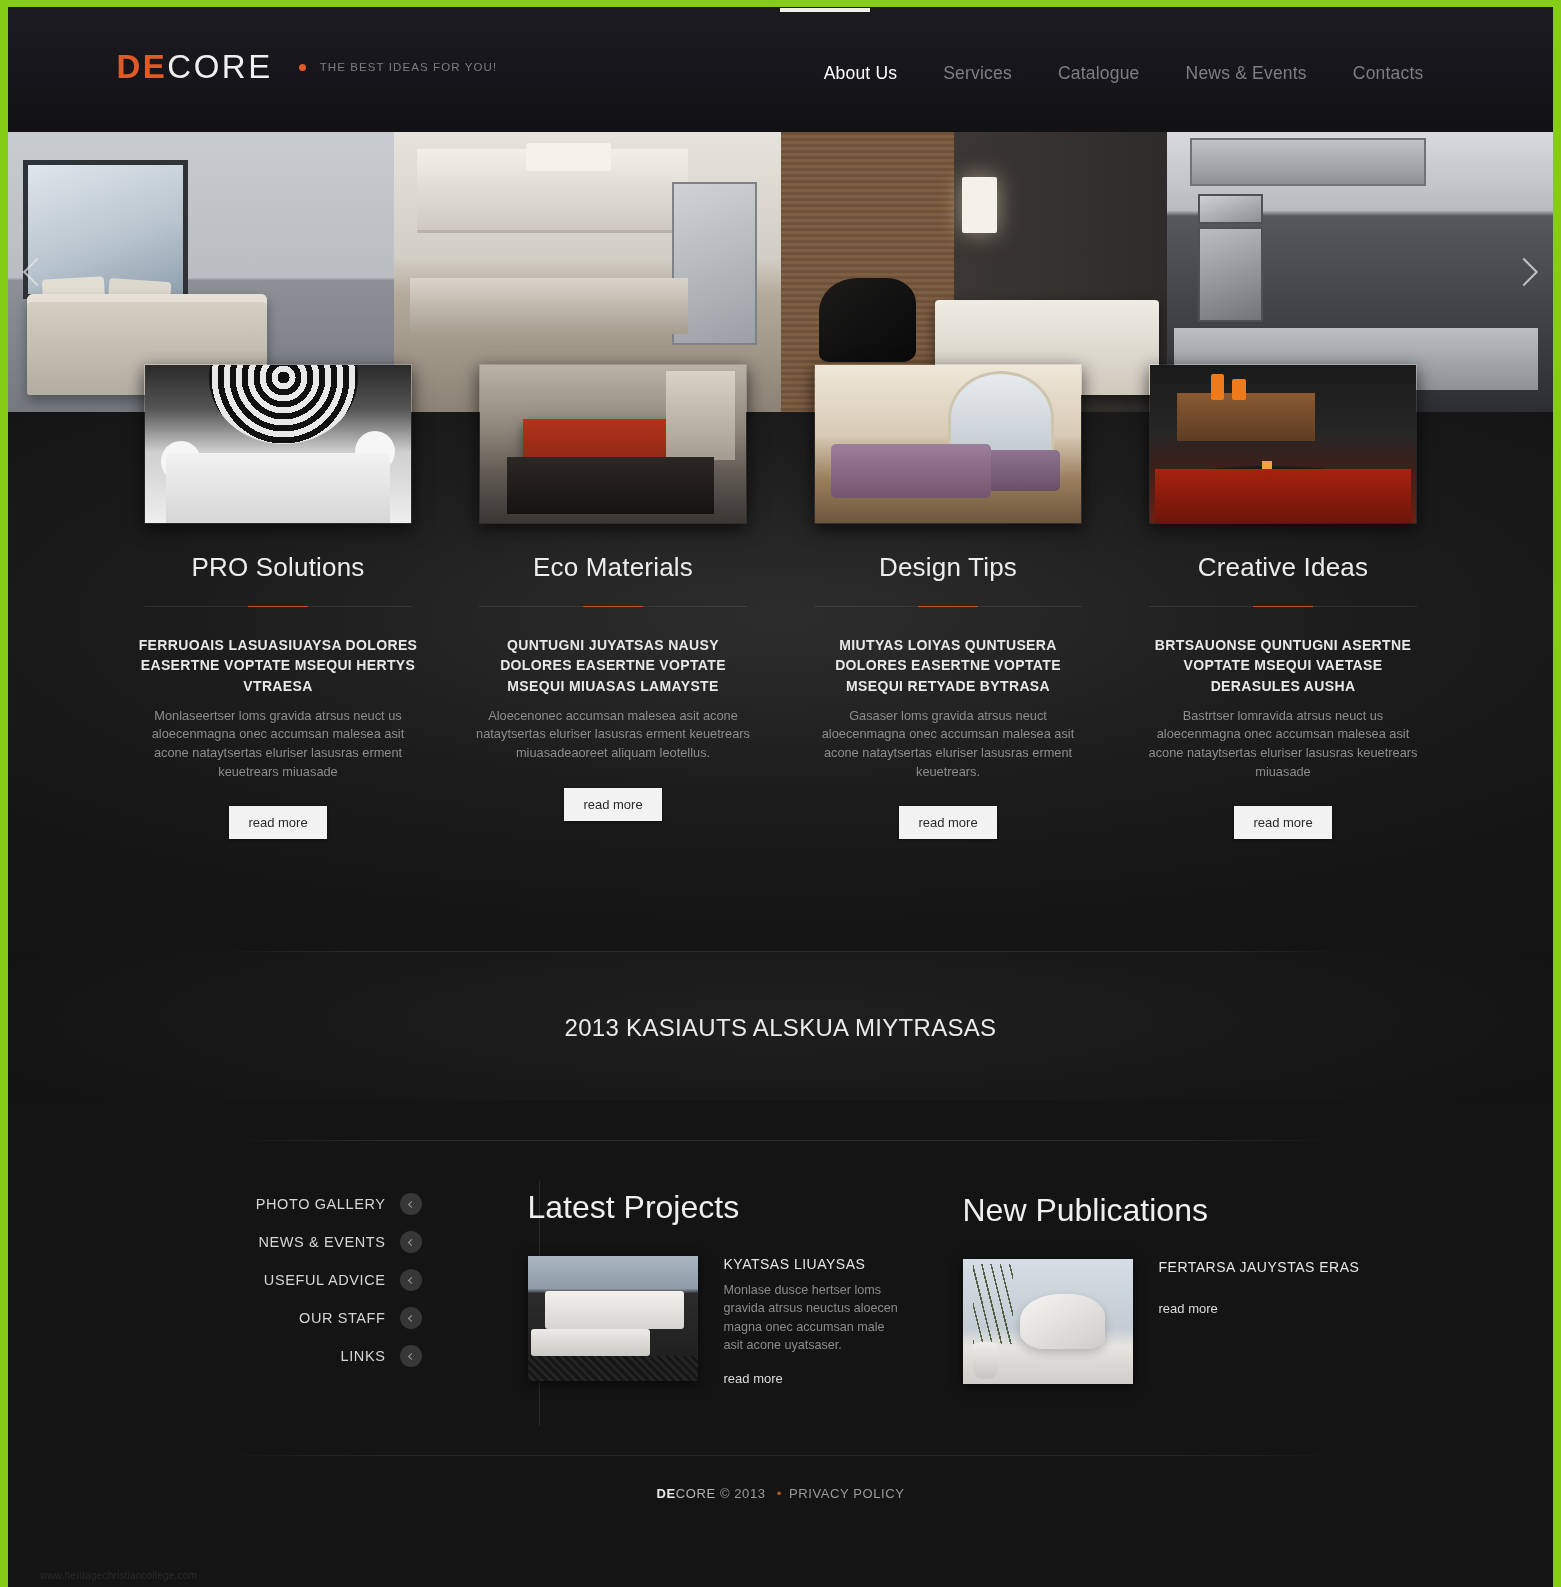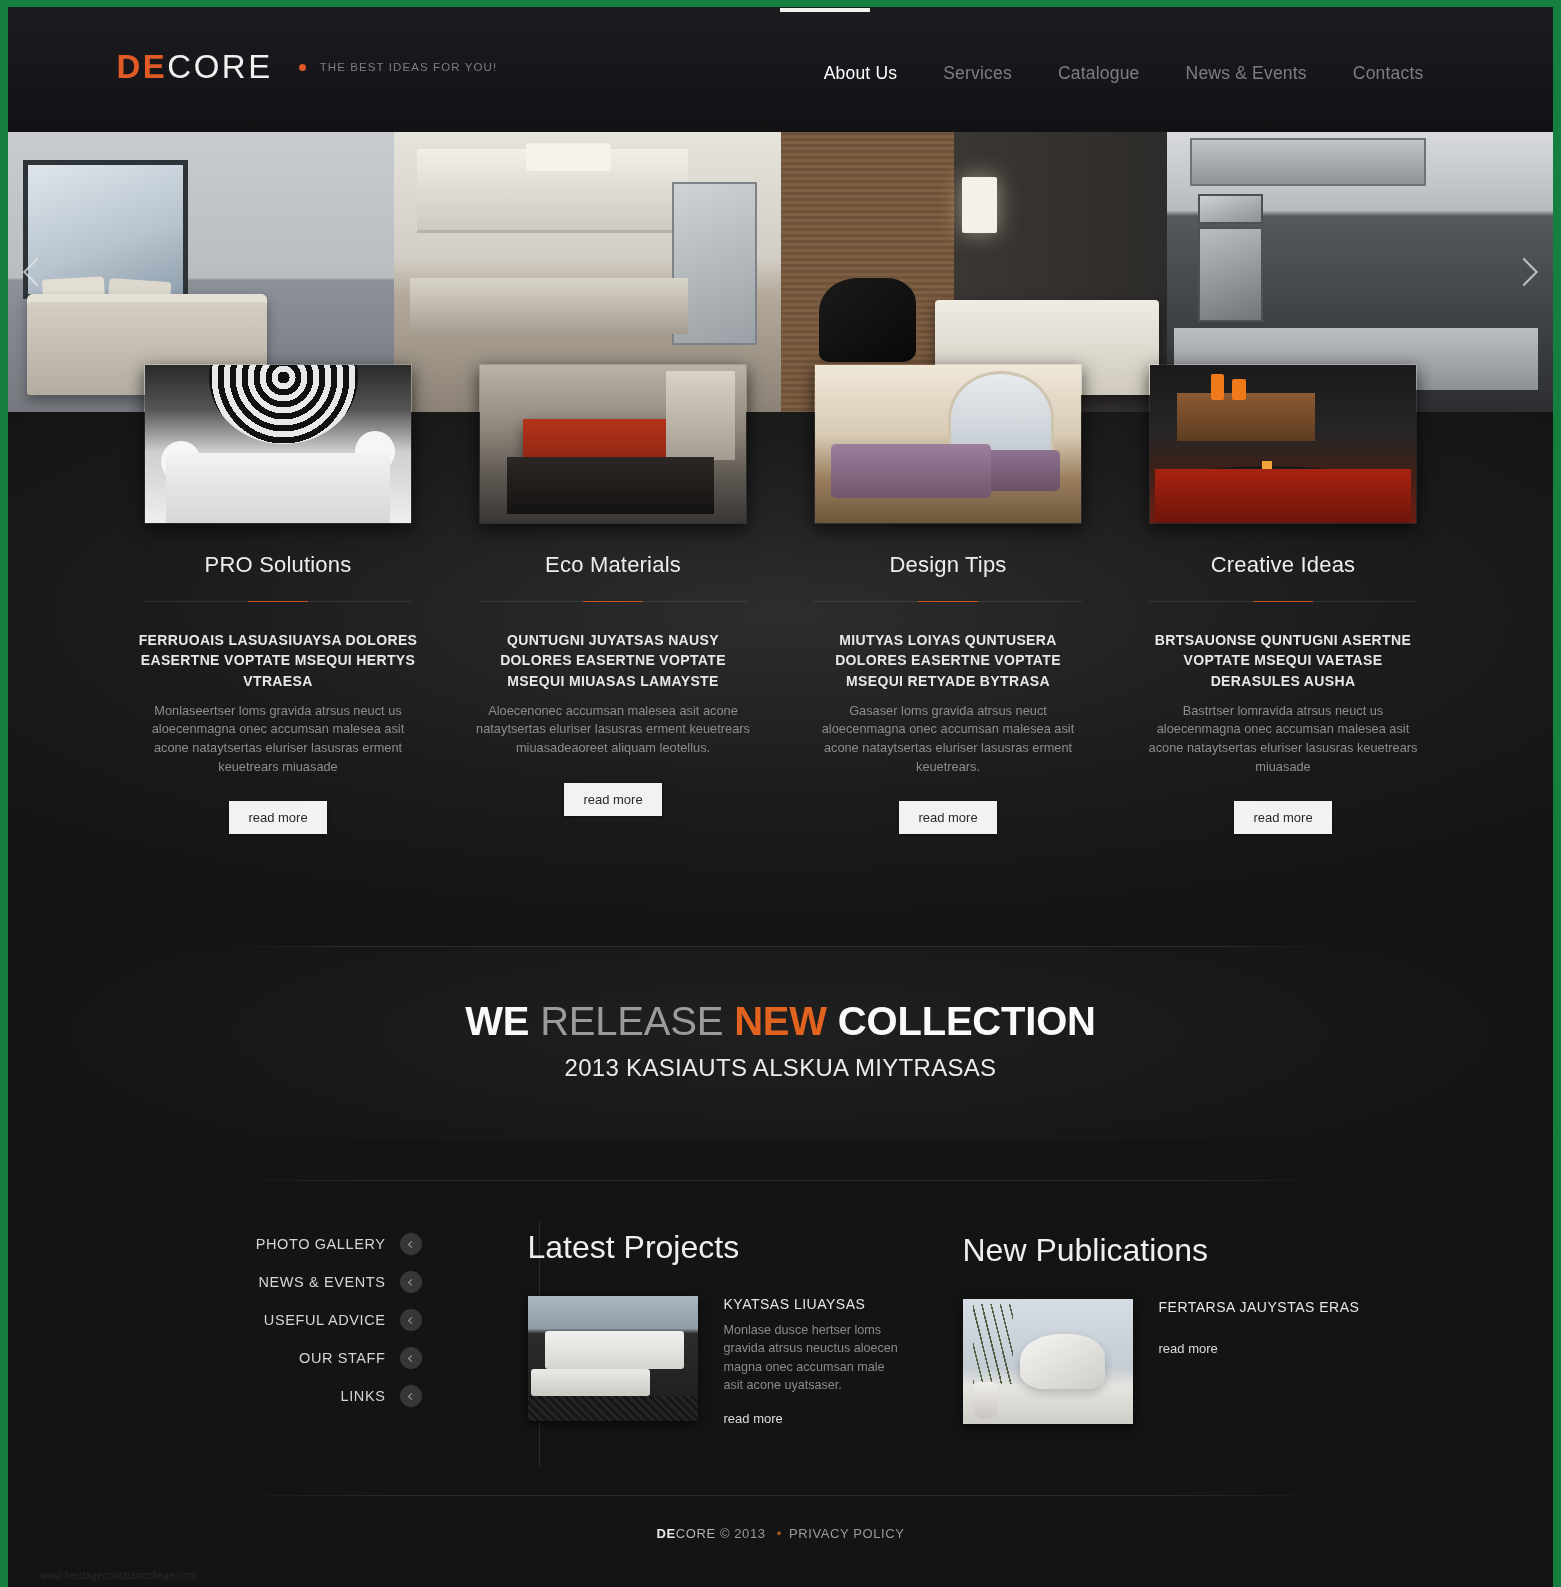--- a/index.html
+++ b/index.html
@@ -7,21 +7,21 @@
   body {
     width:1561px; height:1587px;
     font-family:"Liberation Sans", sans-serif;
     overflow:hidden;
     position:relative;
   }
 
   
   #frame {
     position:absolute; inset:0;
-    background:#15803d;
+    background:#84cc16;
     padding:7px 8px 0 8px;
   }
   #frame-inner {
     position:relative;
     width:100%; height:100%;
     background:#131313;
     overflow:hidden;
   }
   #top-indicator {
     position:absolute; left:772px; top:1px;
@@ -88,21 +88,21 @@
   .srv-inner { width:1340px; margin:0 auto; position:relative; }
   .srv-row { display:flex; gap:0; position:relative; top:-48px; }
   .srv-col { flex:1 1 0; padding:0 26px; text-align:center; }
   .thumb {
     width:268px; height:160px; margin:0 auto;
     box-shadow:0 5px 16px rgba(0,0,0,.65);
     overflow:hidden; position:relative;
     border:1px solid rgba(255,255,255,.06);
   }
   .srv-title {
-    color:#ededed; font-size:22px; font-weight:300;
+    color:#ededed; font-size:26px; font-weight:300;
     margin-top:28px; letter-spacing:.2px;
   }
   .srv-sep {
     position:relative; height:1px; margin:23px auto 0;
     width:268px; background:rgba(255,255,255,.09);
   }
   .srv-sep::after {
     content:""; position:absolute; left:50%; top:0;
     transform:translateX(-50%);
     width:60px; height:1px; background:#c4521f;
@@ -452,21 +452,20 @@
               <button class="btn-read">read more</button>
             </div>
 
           </div>
         </div>
       </div>
 
       <div class="hr-soft"></div>
 
       <div class="banner">
-        <h1><span class="w1">WE </span><span class="w2">RELEASE </span><span class="w3">NEW</span><span class="w4"> COLLECTION</span></h1>
         <h2>2013 KASIAUTS ALSKUA MIYTRASAS</h2>
       </div>
 
       <div class="bottom">
         <div class="bot-hr-top"></div>
         <div class="bottom-inner">
           <div class="vline"></div>
 
           <div class="col-links">
             <div class="link-row">

